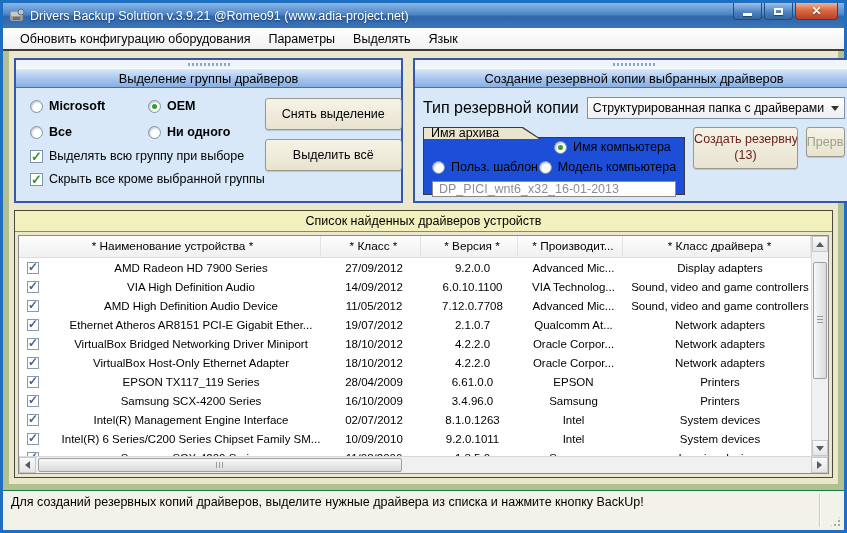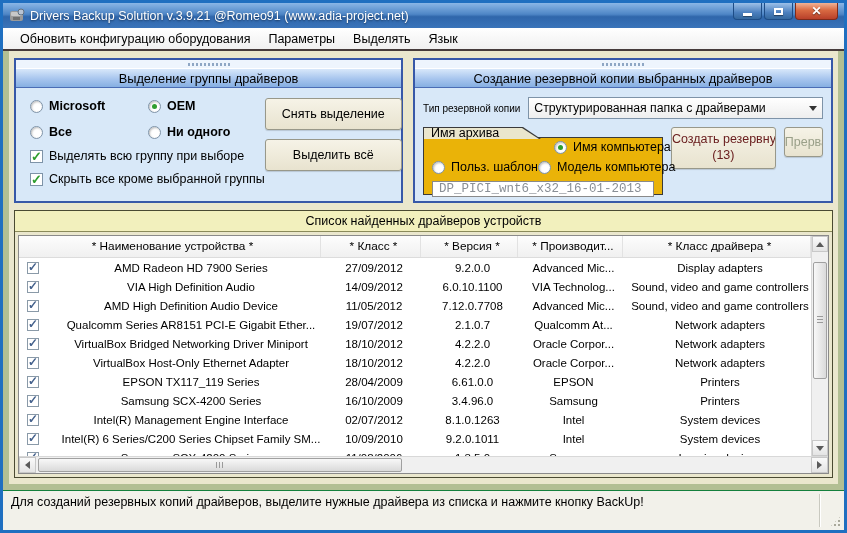--- a/index.html
+++ b/index.html
@@ -58,39 +58,39 @@
   .cb-row { margin:0 0 9px 6px; }
   .sel-buttons { width:137px; flex:0 0 137px; display:flex; flex-direction:column; gap:9px; padding-top:2px; }
   .btn { background:linear-gradient(#f6f3e7,#e8e3cf); border:1px solid #98988a; border-radius:3px;
          font-size:12.5px; color:#000; font-family:"Liberation Sans",sans-serif; cursor:default;
          box-shadow:0 1px 1px rgba(0,0,0,.15); white-space:nowrap; overflow:hidden; }
   .btn-selectall,.btn-deselect { height:32px; }
 
   
   .bak-body { flex:1; display:flex; flex-direction:column; padding:6px 8px 6px 8px; min-height:0; }
   .type-row { display:flex; align-items:center; gap:8px; margin:3px 0 8px 0; }
-  .type-label { font-size:10px; white-space:nowrap; }
+  .type-label { font-size:16px; white-space:nowrap; }
   .dropdown { flex:1; height:22px; border:1px solid #7e93a8; background:linear-gradient(#ffffff,#eeeeee);
               display:flex; align-items:center; padding:0 20px 0 5px; font-size:12.3px; position:relative; white-space:nowrap; overflow:hidden; }
   .dd-arrow { position:absolute; right:5px; top:8px; width:0; height:0;
               border-left:4px solid transparent; border-right:4px solid transparent; border-top:5px solid #333; }
   .bak-main { flex:1; display:flex; gap:8px; min-height:0; }
   .archive-wrap { flex:1; position:relative; margin-top:10px; }
-  .archive-box { position:absolute; inset:0; border:1px solid #3a3a3a; background:#eab308; padding:2px 8px 6px 8px;
+  .archive-box { position:absolute; inset:0; border:1px solid #3a3a3a; background:#1d4ed8; padding:2px 8px 6px 8px;
                  display:flex; flex-direction:column; }
   .tab-outer { position:absolute; top:-11px; left:-1px; width:118px; height:12px; background:#3a3a3a;
                clip-path:polygon(0 0,100px 0,118px 100%,0 100%); }
   .tab-inner { position:absolute; top:-10px; left:0; width:115px; height:11px; background:#eae6cd;
                clip-path:polygon(0 0,98px 0,115px 100%,0 100%); }
   .tab-label { position:absolute; top:-11px; left:7px; font-size:12.5px; line-height:1; z-index:3; }
   .arc-row1 { display:flex; justify-content:flex-start; padding-left:122px; height:16px; align-items:center; }
   .arc-row2 { display:flex; margin-top:6px; height:16px; align-items:center; }
   .arc-row2 .opt:first-child { width:122px; }
   .arc-input { margin-top:7px; height:25px; border:1px solid #8a8a8a; background:#fff; color:#8a8f96;
-               font-size:12.5px; font-family:Liberation Mono, monospace; padding:0 6px; width:100%; }
+               font-size:12.5px; font-family:Liberation Sans, sans-serif; padding:0 6px; width:100%; }
   .bak-buttons { width:152px; flex:0 0 152px; display:flex; flex-direction:row; gap:8px; }
   .btn-create { height:42px; color:#6b2020; line-height:1.25; }
   .btn-abort { height:30px; color:#9aa089; }
 
   
   .list-group { margin-top:7px; flex:1 1 auto; border:1px solid #4a4a32; background:#eae7cd;
                 display:flex; flex-direction:column; min-height:0; }
   .list-title { height:21px; flex:0 0 21px; background:#f2f0bd; border-bottom:1px solid #8a8a5a;
                 text-align:center; font-size:12.5px; line-height:21px; }
   .list-outer { flex:1; padding:3px; min-height:0; }
@@ -324,21 +324,21 @@
                       <span class="cell">11/05/2012</span>
                       <span class="cell">7.12.0.7708</span>
                       <span class="cell">Advanced Mic...</span>
                       <span class="cell">Sound, video and game controllers</span>
                     </div>
 
                     <div class="lrow">
                       <span class="cell ccheck">
                         <span class="row-check"></span>
                       </span>
-                      <span class="cell cname">Qualcomm Series AR8151 PCI-E Gigabit Ether...</span>
+                      <span class="cell cname">Ethernet Atheros AR8151 PCI-E Gigabit Ether...</span>
                       <span class="cell">19/07/2012</span>
                       <span class="cell">2.1.0.7</span>
                       <span class="cell">Qualcomm At...</span>
                       <span class="cell">Network adapters</span>
                     </div>
 
                     <div class="lrow">
                       <span class="cell ccheck">
                         <span class="row-check"></span>
                       </span>

